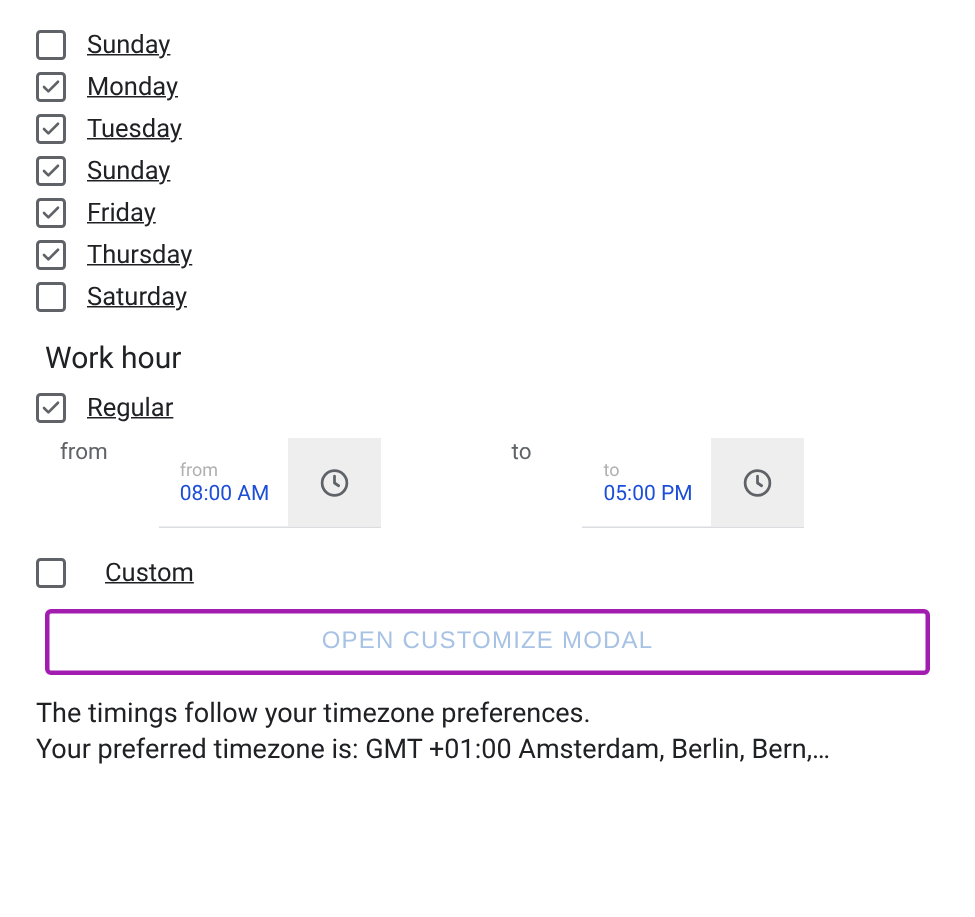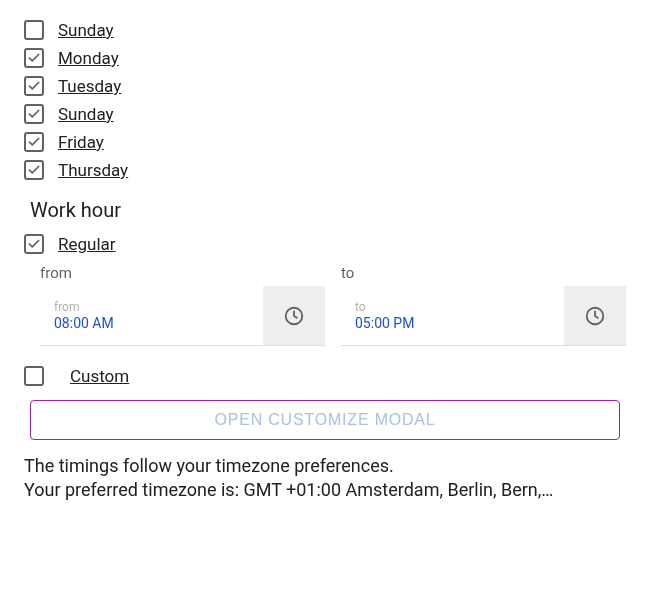--- a/index.html
+++ b/index.html
@@ -47,21 +47,22 @@
     margin: 18px 0 12px 6px;
   }
   .time-row {
     display: flex;
     gap: 16px;
     margin: 10px 0 20px 16px;
   }
   .time-field {
     flex: 1;
     display: flex;
-    flex-direction: column;
+    flex-direction: row;
+    gap: 34px;
   }
   .time-field-label {
     font-size: 15px;
     color: #5f6368;
     margin-bottom: 4px;
   }
   .time-input-wrap {
     display: flex;
     align-items: stretch;
     border-bottom: 1px solid #dadce0;
@@ -99,21 +100,21 @@
   }
   .custom-row {
     display: flex;
     align-items: center;
     gap: 26px;
     margin-bottom: 14px;
   }
   .modal-btn {
     width: calc(100% - 12px);
     margin-left: 6px;
-    border: 1px solid #a21caf;
+    border: 3px solid #a21caf;
     background: #fff;
     color: #a7c2e4;
     font-size: 16px;
     letter-spacing: 0.8px;
     padding: 10px 0;
     border-radius: 4px;
     cursor: pointer;
     font-weight: 500;
   }
   .footer-note {
@@ -172,20 +173,26 @@
     <span class="day-label">Friday</span>
   </div>
   <div class="day-row">
     <span class="checkbox checked">
       <svg viewBox="0 0 24 24" fill="none" stroke="#5f6368" stroke-width="3" stroke-linecap="round" stroke-linejoin="round">
           <polyline points="4 12 9 17 20 6"></polyline>
         </svg>
     </span>
     <span class="day-label">Thursday</span>
   </div>
+  <div class="day-row">
+    <span class="checkbox">
+      
+    </span>
+    <span class="day-label">Saturday</span>
+  </div>
 </div>
 
 <div class="section-heading">Work hour</div>
 
 <div class="day-row">
   <span class="checkbox checked">
     <svg viewBox="0 0 24 24" fill="none" stroke="#5f6368" stroke-width="3" stroke-linecap="round" stroke-linejoin="round">
         <polyline points="4 12 9 17 20 6"></polyline>
       </svg>
   </span>

